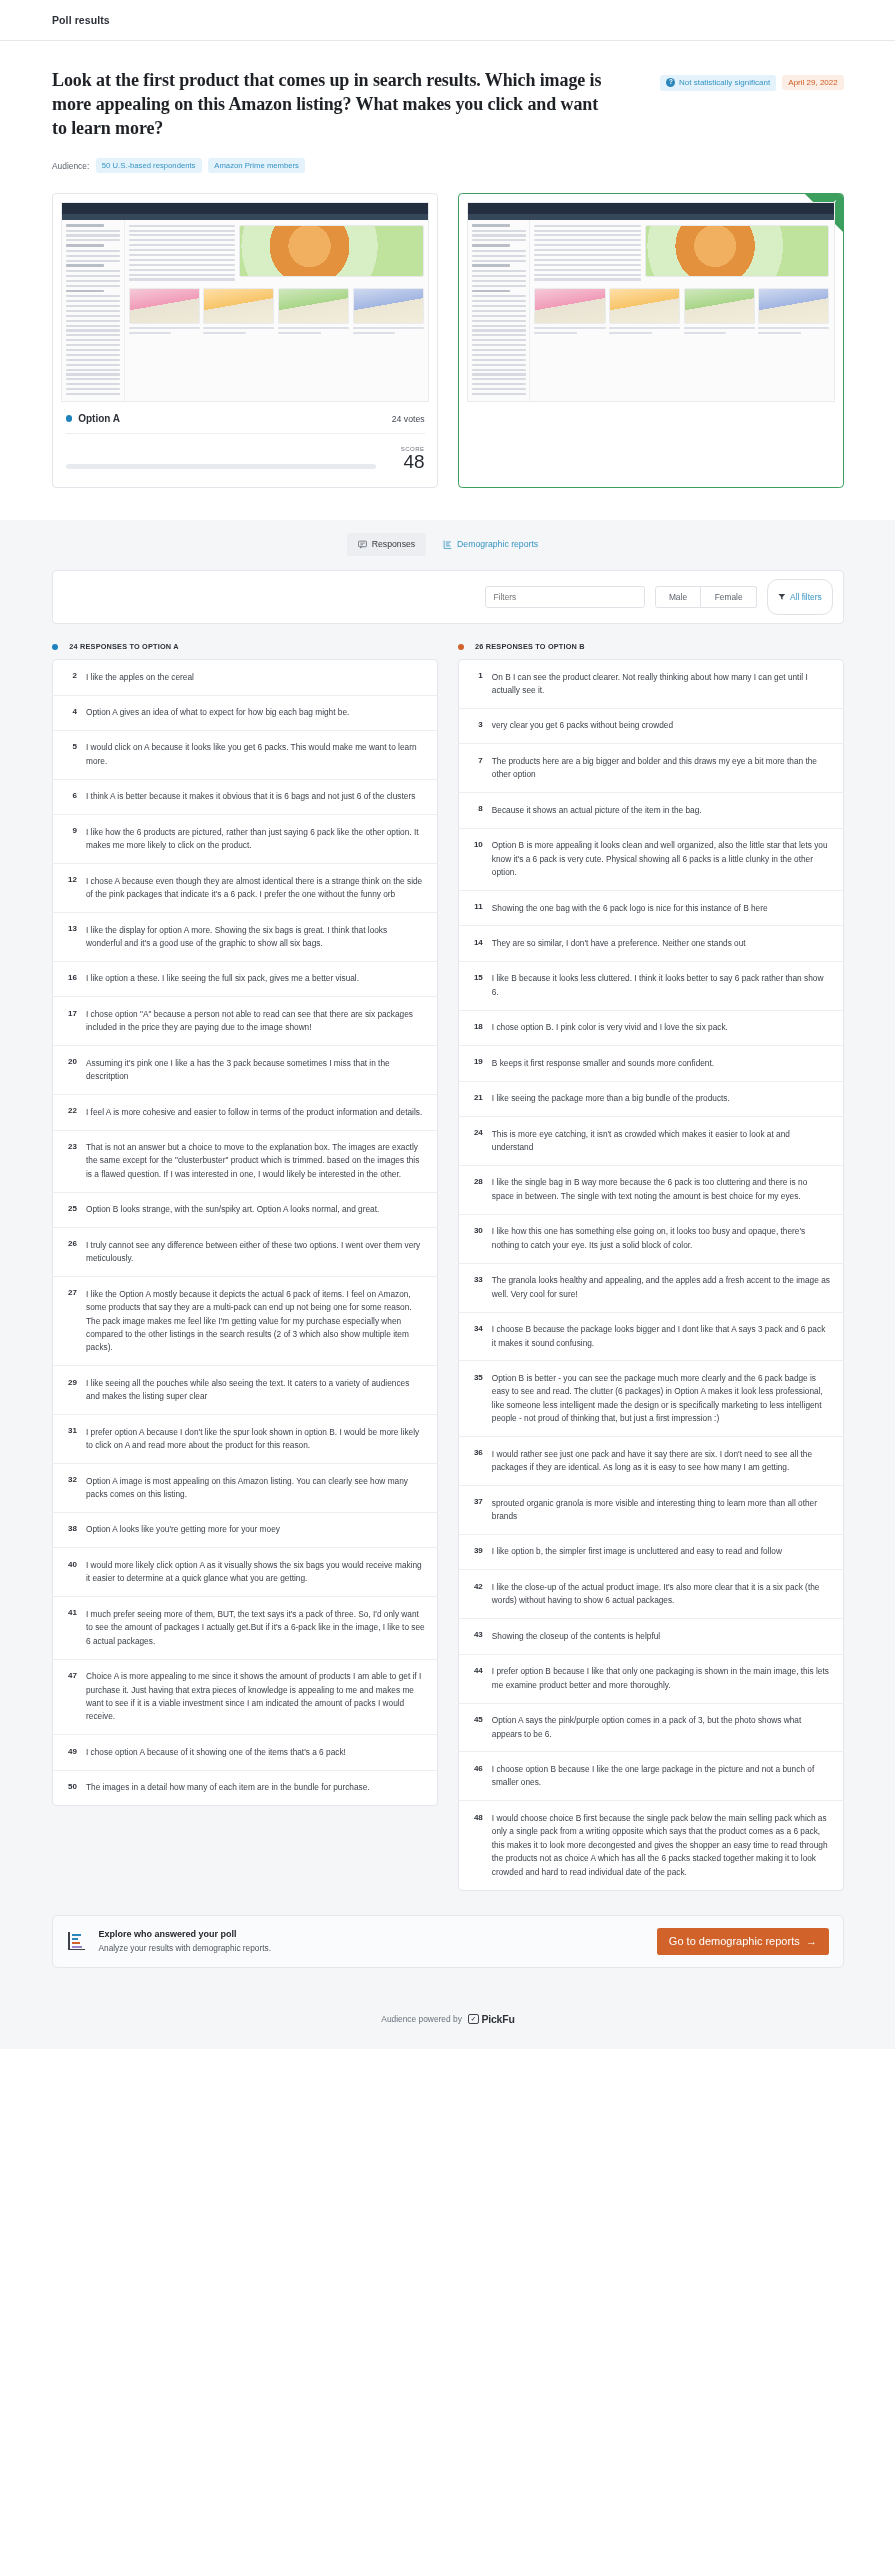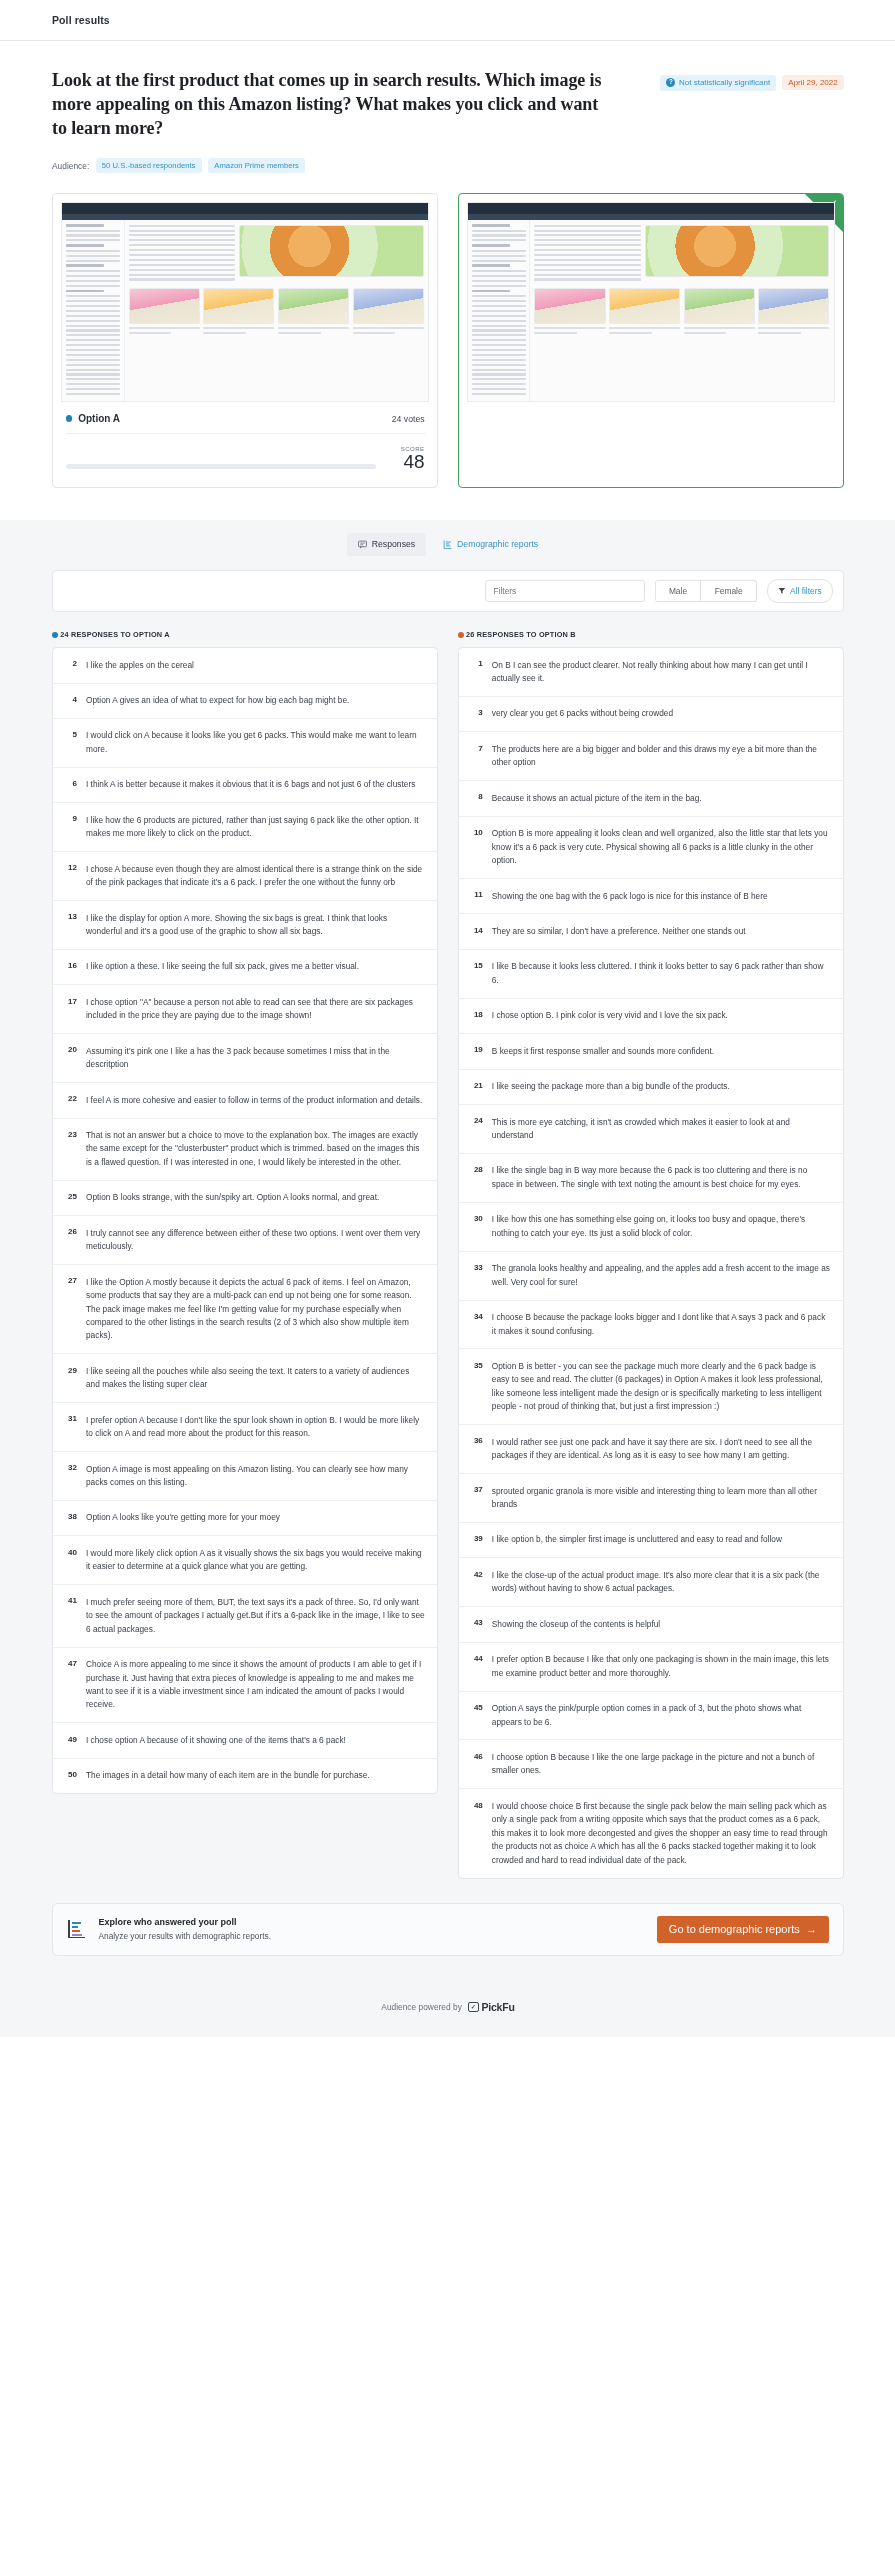--- a/index.html
+++ b/index.html
@@ -186,31 +186,31 @@
   .seg { display: flex; margin-left: 9.8px; }
   .seg button {
     height: 22.4px; padding: 0 13.3px;
     border: 0.7px solid #dfe2e7; background: #fff;
     font-size: 8.4px; color: #5b616b; cursor: pointer;
     font-family: "Liberation Sans", sans-serif;
   }
   .seg button:first-child { border-radius: 2.8px 0 0 2.8px; }
   .seg button:last-child { border-left: none; border-radius: 0 2.8px 2.8px 0; }
   .allfilters {
-    margin-left: 9.8px; height: 24px; padding: 0 10.5px;
+    margin-left: 9.8px; height: 36px; padding: 0 10.5px;
     border: 0.7px solid #dfe2e7; border-radius: 11px; background: #fff;
     font-size: 8.4px; color: #3794c4; cursor: pointer;
     display: inline-flex; align-items: center; gap: 4.2px;
     font-family: "Liberation Sans", sans-serif;
   }
 
   .resp-wrap { display: flex; gap: 19.6px; padding: 18px 52px 0 52px; }
   .resp-col { flex: 1; min-width: 0; }
   .resp-head {
-    display: flex; align-items: center; gap: 2px;
+    display: flex; align-items: center; gap: 11px;
     font-size: 7.3px; font-weight: 700; letter-spacing: 0.2px;
     color: #2c3038; margin-bottom: 7.7px; text-transform: uppercase;
   }
   .resp-list {
     background: #fff;
     border: 0.7px solid #e4e6ea;
     border-radius: 4.2px;
     overflow: hidden;
   }
   .resp-item {

